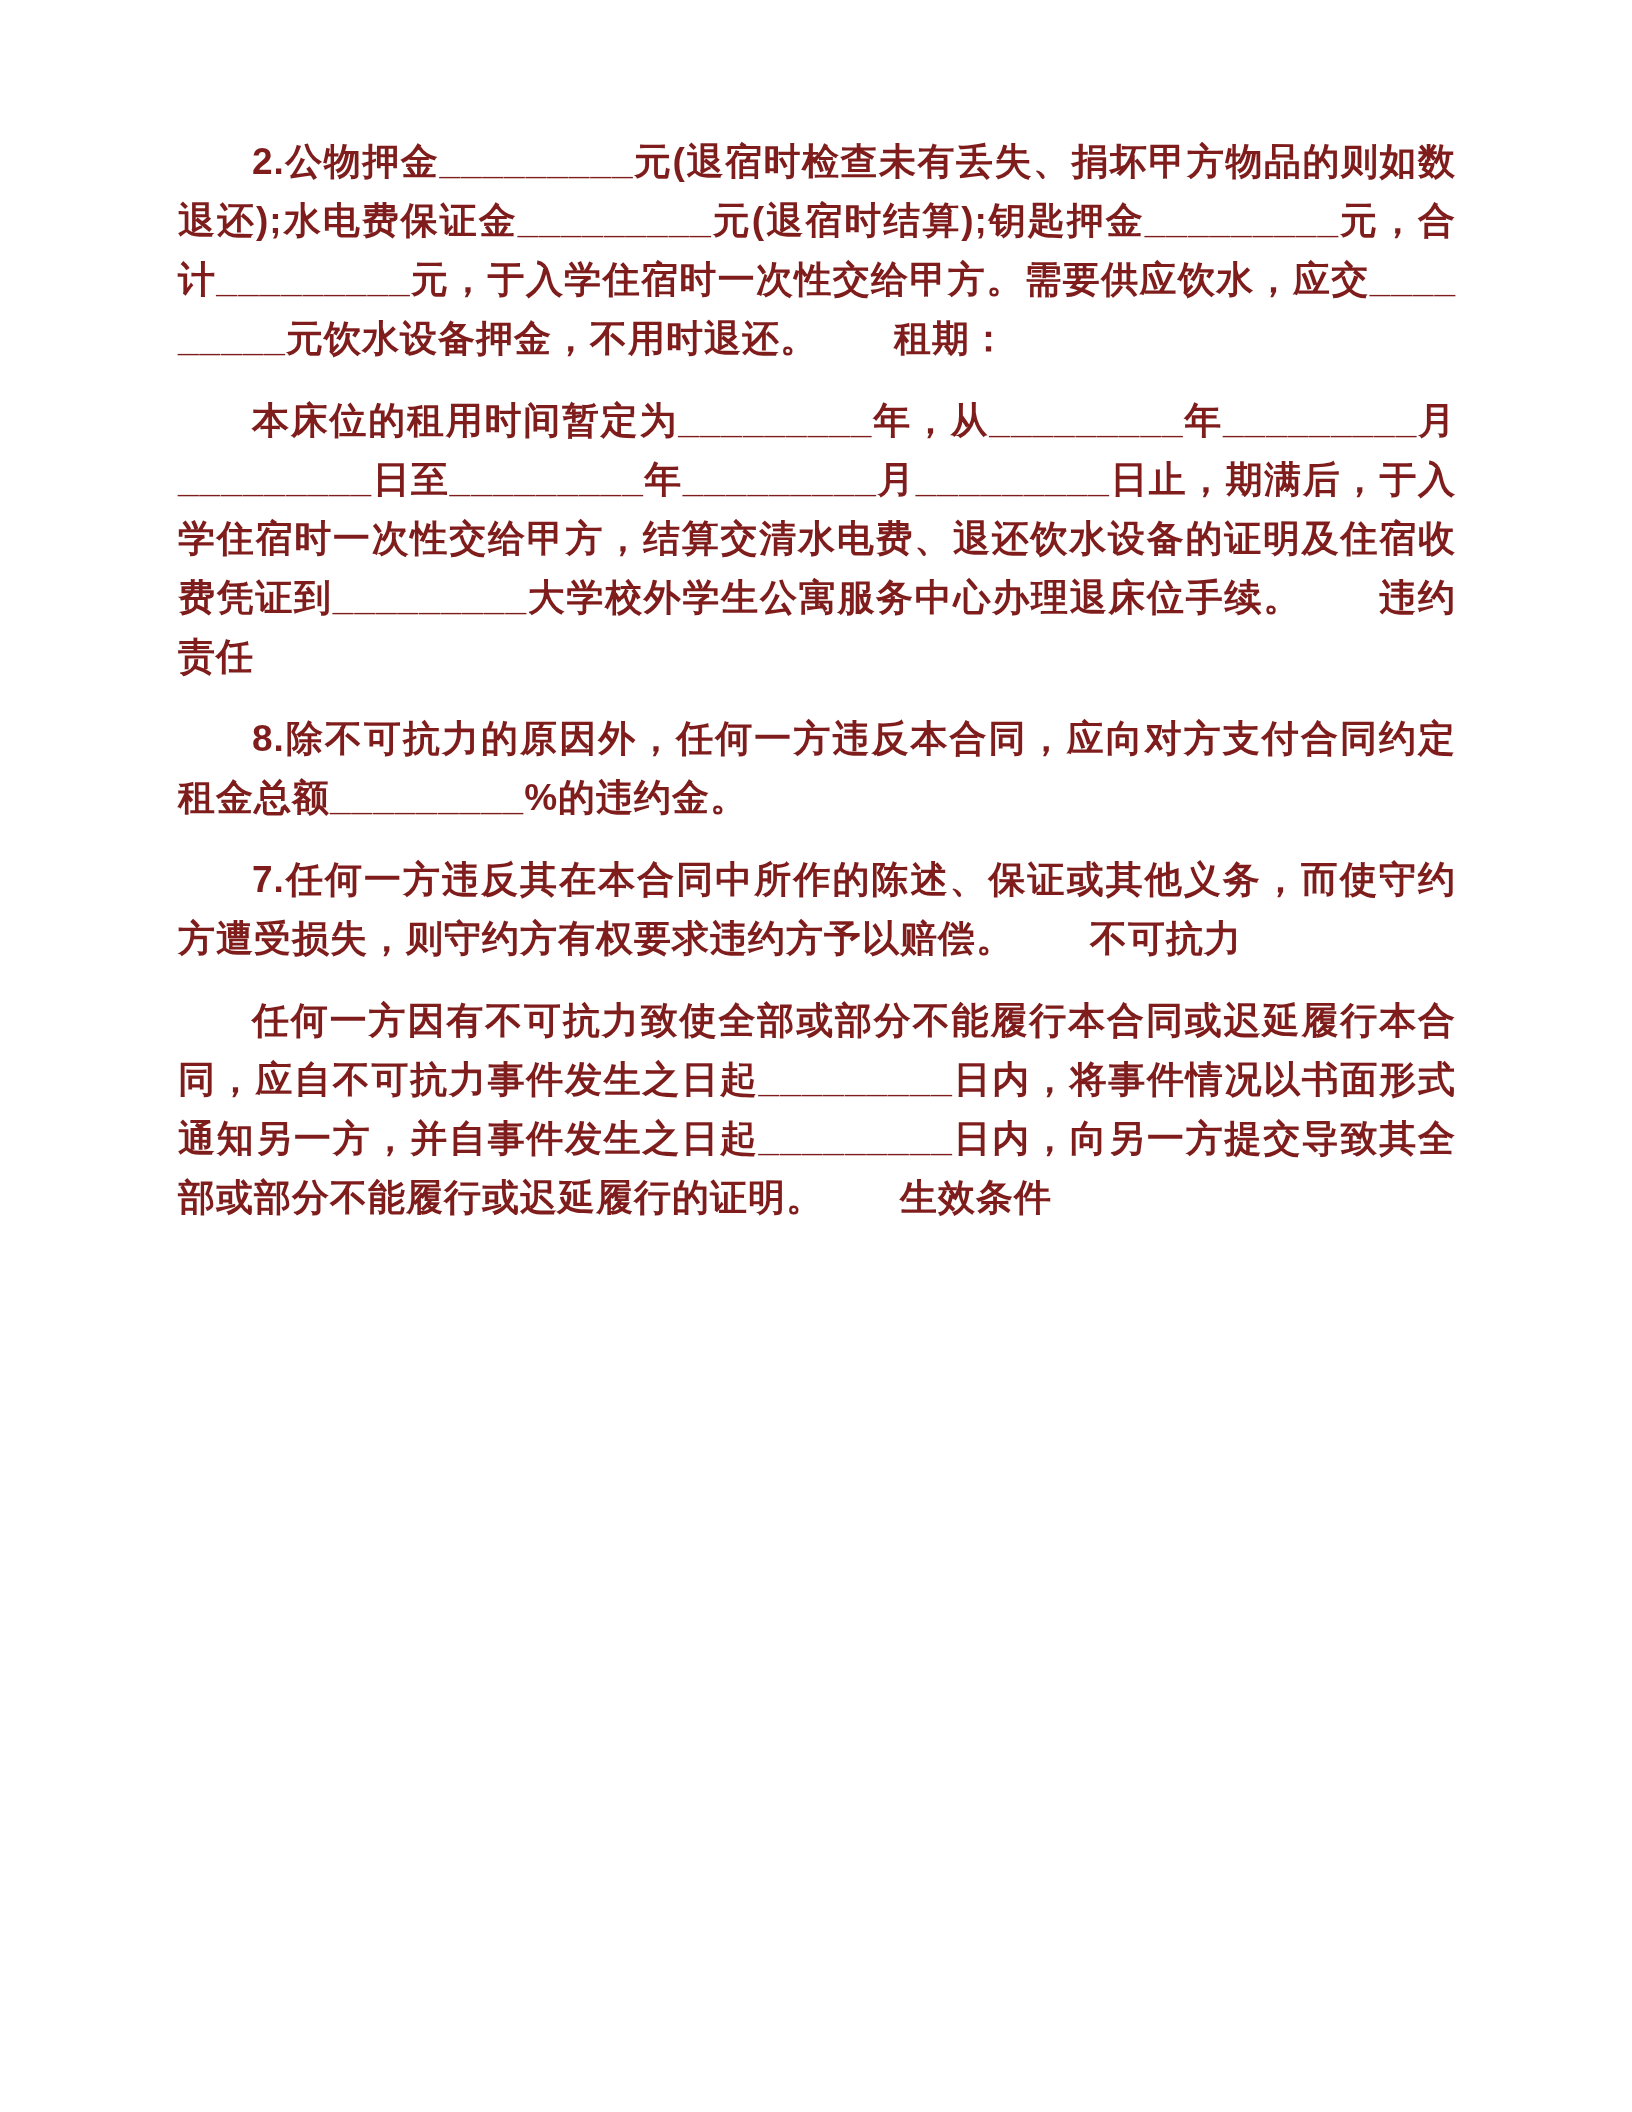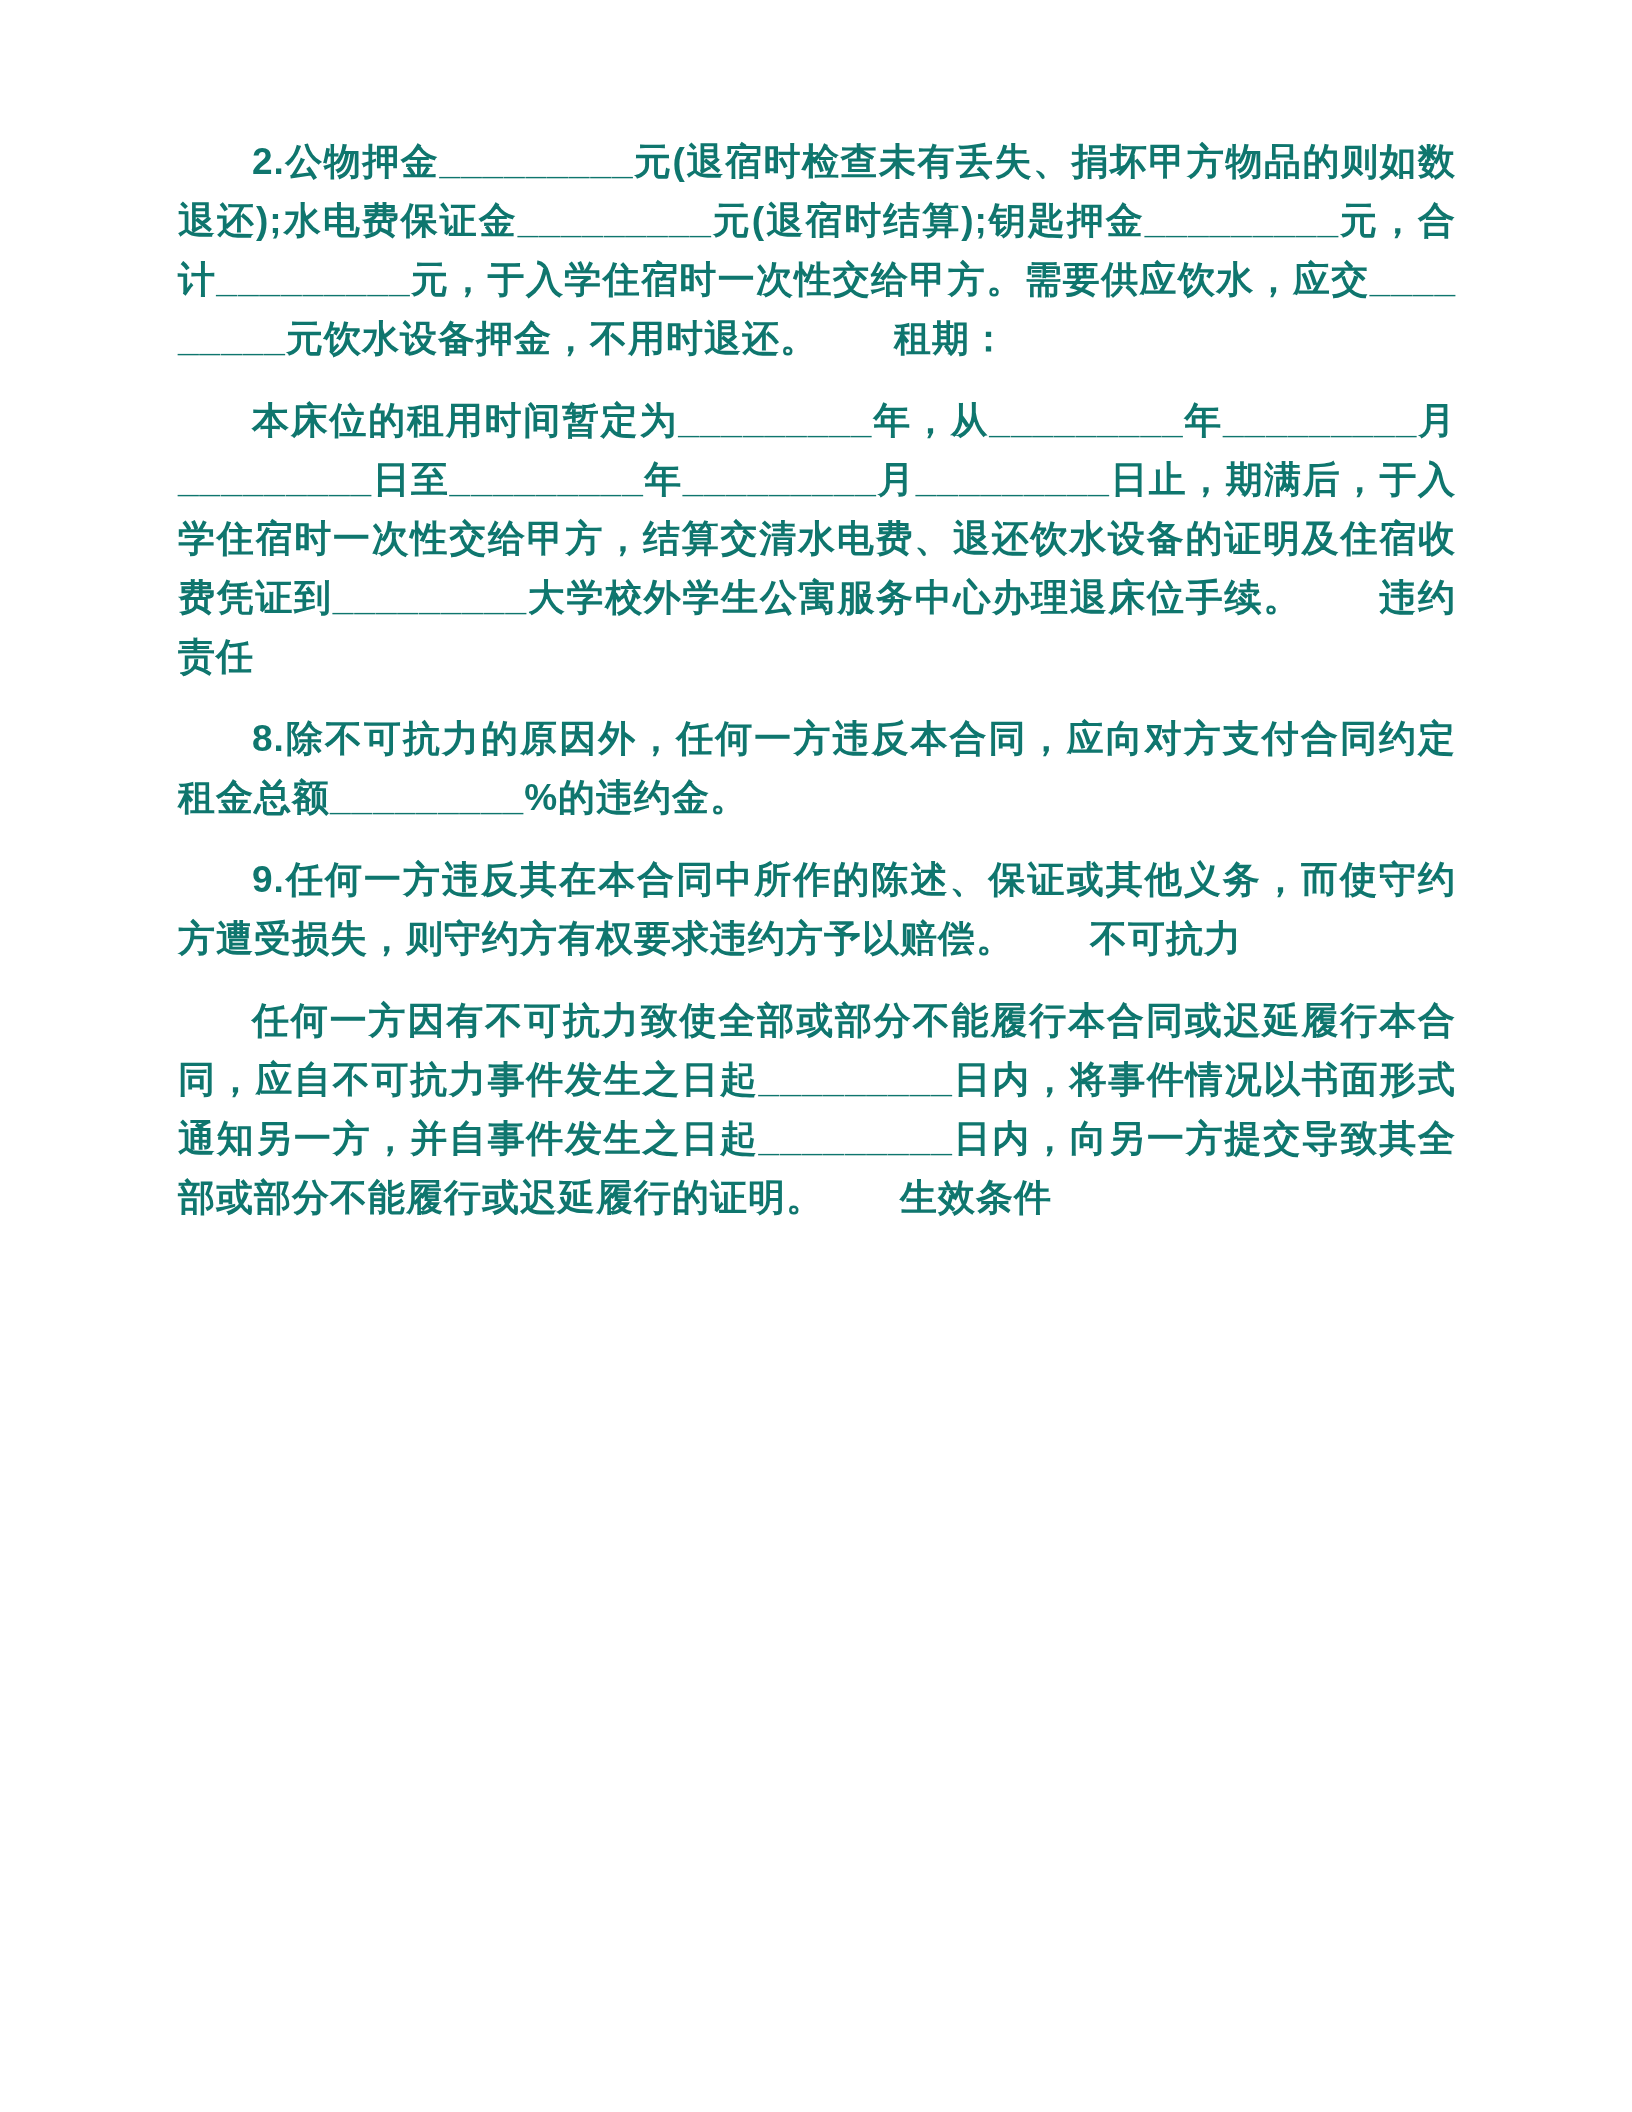--- a/index.html
+++ b/index.html
@@ -15,34 +15,34 @@
     background: #ffffff;
     box-sizing: border-box;
     padding: 132px 176px 0 178px;
     overflow: hidden;
   }
   .para {
     font-family: "Liberation Sans", "DejaVu Sans", sans-serif;
     font-weight: 700;
     font-size: 37px;
     line-height: 59px;
-    color: #0f766e;
+    color: #7f1d1d;
     text-align: justify;
     text-indent: 2em;
     letter-spacing: 1px;
     margin: 0 0 23px 0;
     word-break: break-all;
   }
 </style>
 </head>
 <body>
 
 <div class="page">
   <p class="para">2.公物押金_________元(退宿时检查未有丢失、捐坏甲方物品的则如数退还);水电费保证金_________元(退宿时结算);钥匙押金_________元，合计_________元，于入学住宿时一次性交给甲方。需要供应饮水，应交_________元饮水设备押金，不用时退还。　　租期：</p>
 
   <p class="para">本床位的租用时间暂定为_________年，从_________年_________月_________日至_________年_________月_________日止，期满后，于入学住宿时一次性交给甲方，结算交清水电费、退还饮水设备的证明及住宿收费凭证到_________大学校外学生公寓服务中心办理退床位手续。　　违约责任</p>
 
   <p class="para">8.除不可抗力的原因外，任何一方违反本合同，应向对方支付合同约定租金总额_________%的违约金。</p>
 
-  <p class="para">9.任何一方违反其在本合同中所作的陈述、保证或其他义务，而使守约方遭受损失，则守约方有权要求违约方予以赔偿。　　不可抗力</p>
+  <p class="para">7.任何一方违反其在本合同中所作的陈述、保证或其他义务，而使守约方遭受损失，则守约方有权要求违约方予以赔偿。　　不可抗力</p>
 
   <p class="para">任何一方因有不可抗力致使全部或部分不能履行本合同或迟延履行本合同，应自不可抗力事件发生之日起_________日内，将事件情况以书面形式通知另一方，并自事件发生之日起_________日内，向另一方提交导致其全部或部分不能履行或迟延履行的证明。　　生效条件</p>
 </div>
 
 </body></html>

